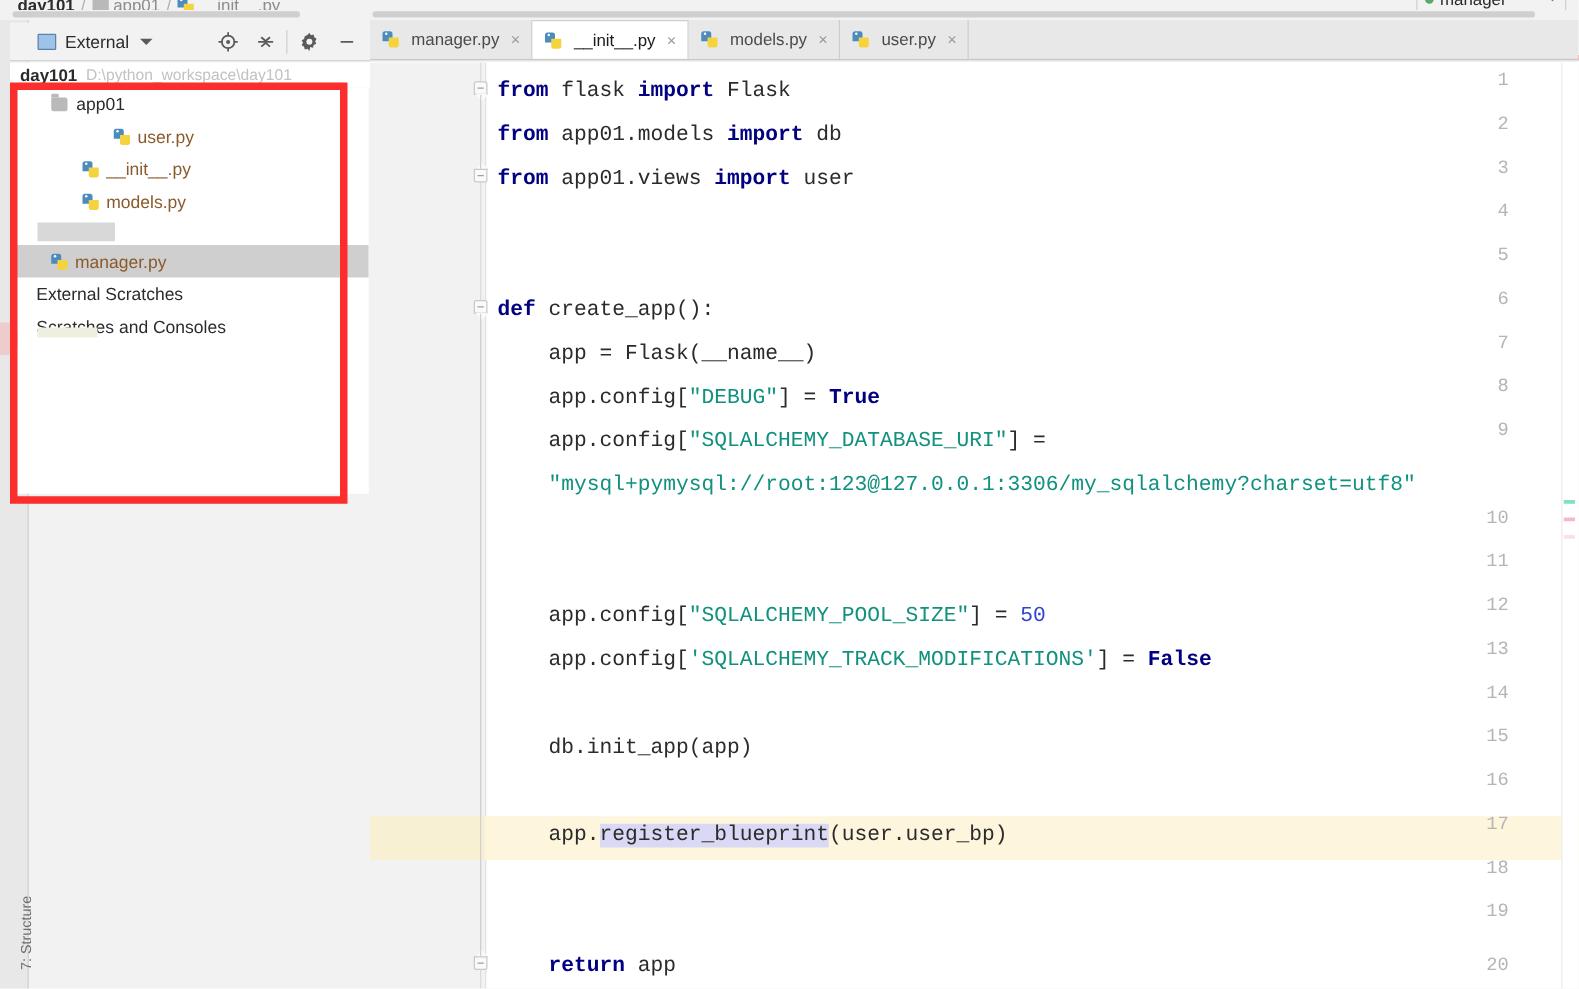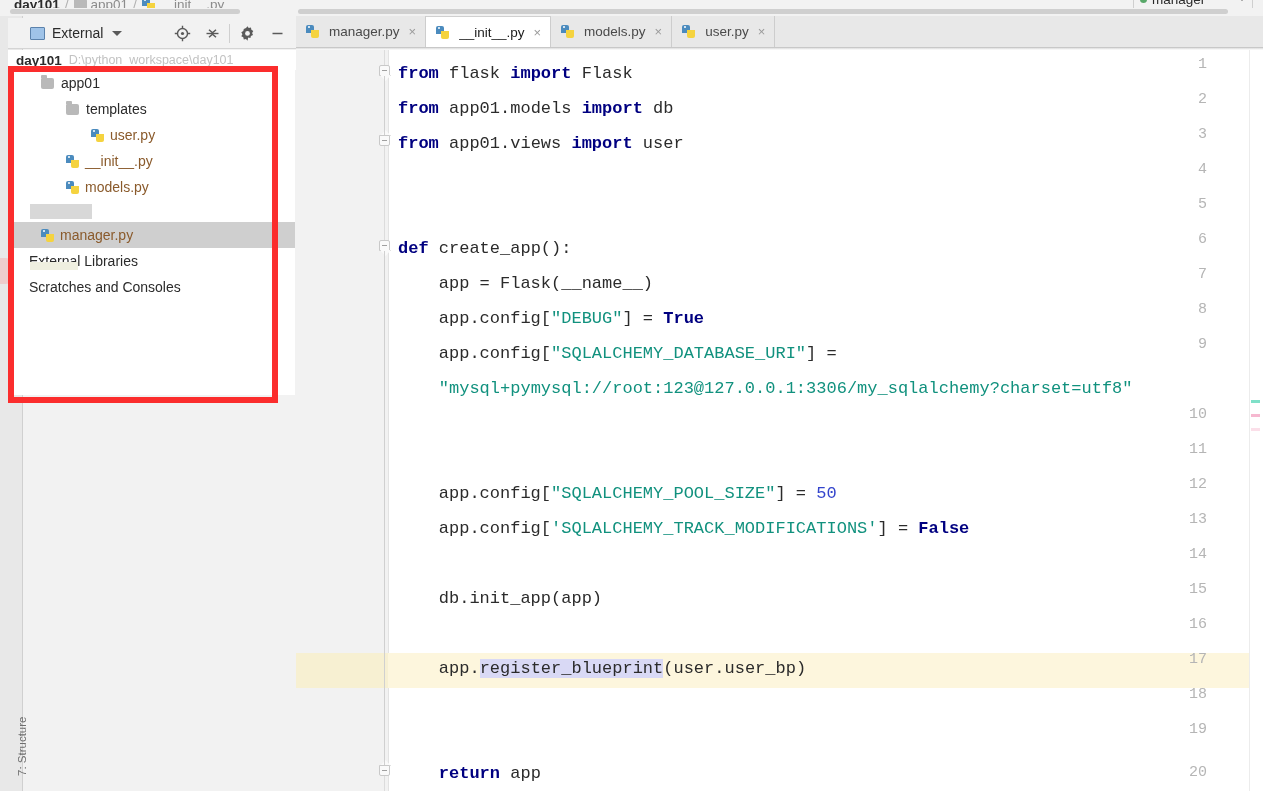--- a/index.html
+++ b/index.html
@@ -277,26 +277,20 @@
   </div>
 
   <div class="tree" id="tree">
       <div class="trow">
         <span style="display: inline-block; width: 16px; flex: 0 0 auto;"></span>
         <span class="twist"></span>
         <span class="ic-folder" style="margin-right: 7px;"></span>
         <span class="tname">app01</span>
       </div>
       <div class="trow">
-        <span style="display: inline-block; width: 41px; flex: 0 0 auto;"></span>
-        <span class="twist"></span>
-        <span class="ic-folder" style="margin-right: 7px;"></span>
-        <span class="tname">templates</span>
-      </div>
-      <div class="trow">
         <span style="display: inline-block; width: 66px; flex: 0 0 auto;"></span>
         <span class="twist"></span>
         <span class="ic-py" style="margin-right: 6px;">
           <i class="pb"></i>
           <i class="py"></i>
           <i class="pd"></i>
         </span>
         <span class="tname py">user.py</span>
       </div>
       <div class="trow">
@@ -328,21 +322,21 @@
         <span class="ic-py" style="margin-right: 6px;">
           <i class="pb"></i>
           <i class="py"></i>
           <i class="pd"></i>
         </span>
         <span class="tname py">manager.py</span>
       </div>
       <div class="trow">
         <span style="display: inline-block; width: 4px; flex: 0 0 auto;"></span>
         <span class="twist"></span>
-        <span class="tname">External Libraries</span>
+        <span class="tname">External Scratches</span>
       </div>
       <div class="trow">
         <span style="display: inline-block; width: 4px; flex: 0 0 auto;"></span>
         <span class="twist"></span>
         <span class="tname">Scratches and Consoles</span>
       </div>
     </div>
   <div class="mask-blk2"></div>
   <div class="collapse-arrow"></div>
 

